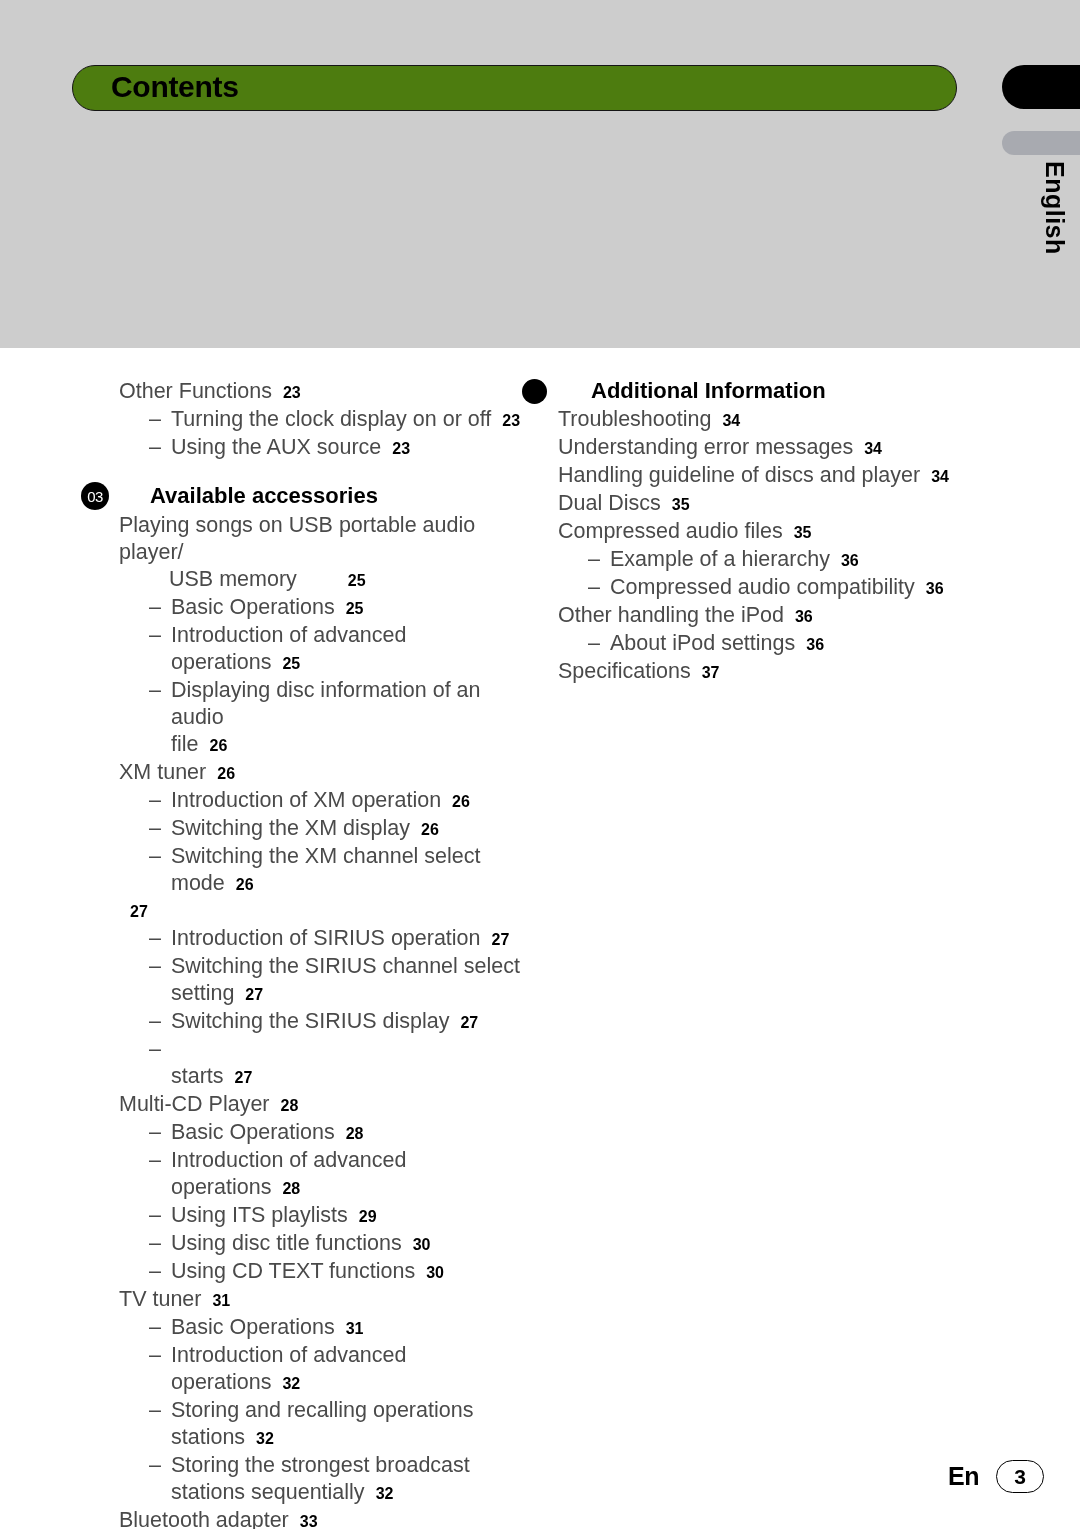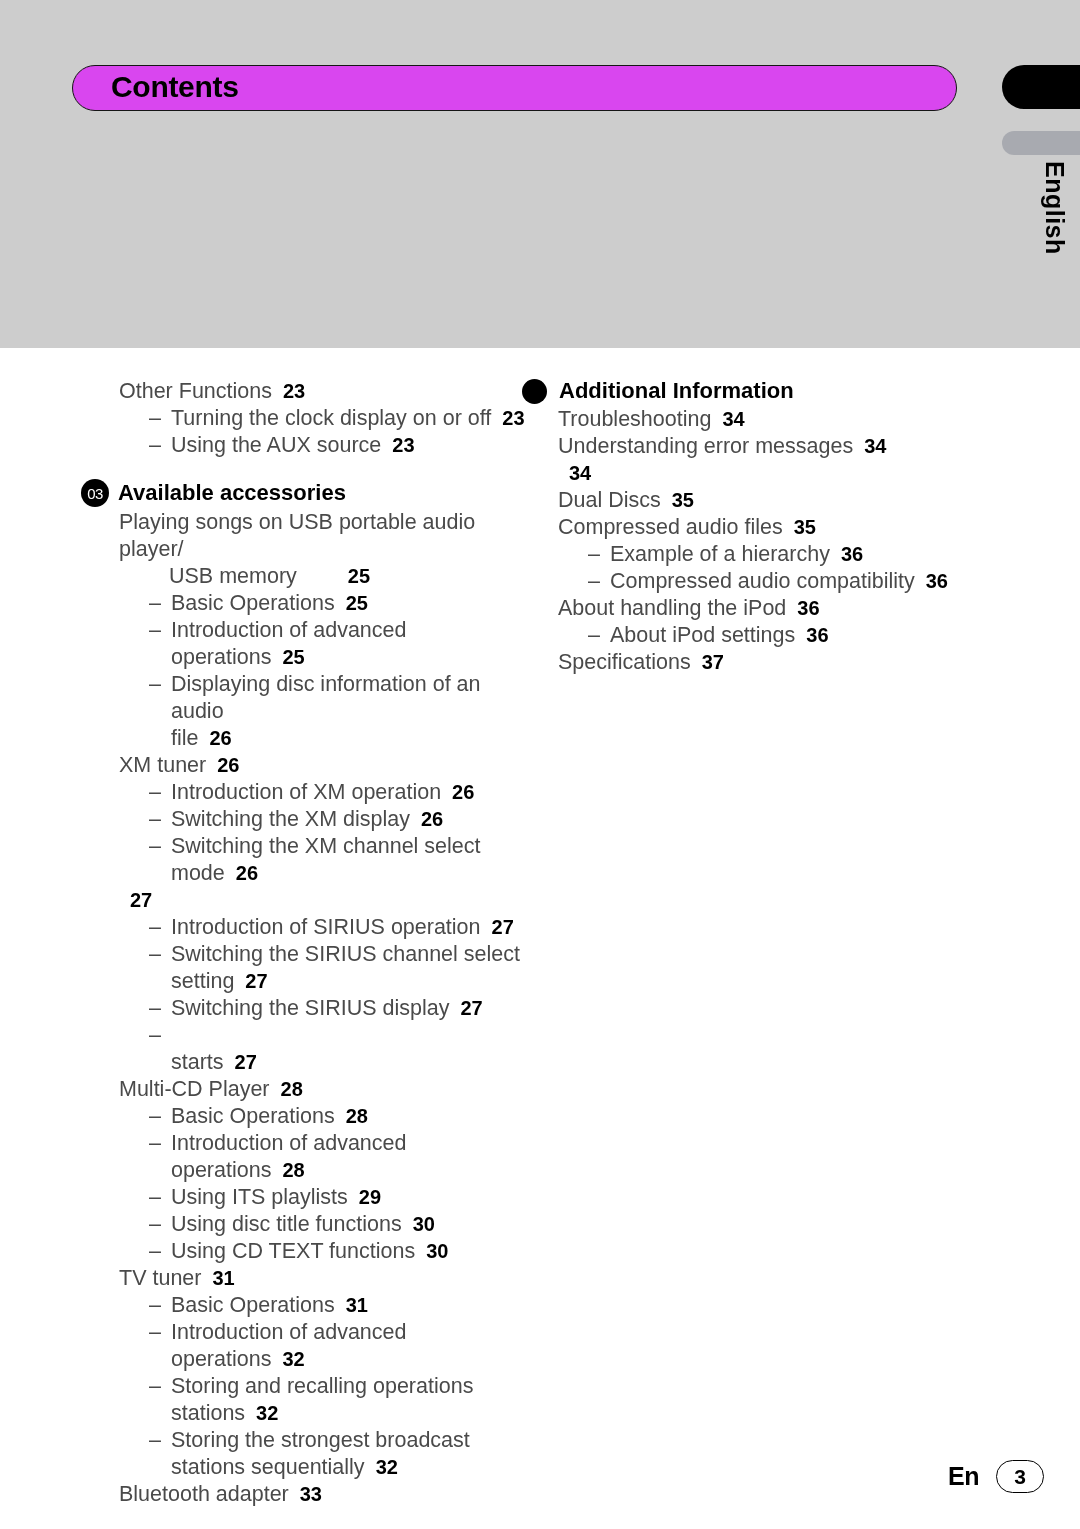--- a/index.html
+++ b/index.html
@@ -25,21 +25,21 @@
     background: #cdcdcd;
   }
 
   
   #contents-header {
     position: absolute;
     left: 72px;
     top: 65px;
     width: 885px;
     height: 46px;
-    background: #d946ef;
+    background: #4d7c0f;
     border: 1.5px solid #151515;
     border-radius: 23px;
     box-sizing: border-box;
   }
   #contents-title {
     position: absolute;
     left: 38px;
     top: 50%;
     transform: translateY(-52%);
     font-size: 30px;
@@ -106,21 +106,21 @@
     margin: 0;
   }
   .entry .label {
     white-space: pre-wrap;
   }
   .entry .page {
     font-weight: bold;
     color: #000000;
     margin-left: 11px;
     white-space: nowrap;
-    font-size: 20px;
+    font-size: 16px;
     text-align: right;
   }
 
   
   .lvl0 { padding-left: 0px; }
   
   .lvl1 { padding-left: 30px; }
   .lvl1 .dash {
     width: 22px;
     flex: none;
@@ -131,20 +131,21 @@
   
   .cont1 { padding-left: 52px; }
 
   
   .section-head {
     display: flex;
     align-items: center;
     margin-top: 20px;
     margin-bottom: 2px;
     margin-left: -38px;
+    gap: 32px;
   }
   .section-head.first { margin-top: 0; }
   .badge-num {
     width: 28px;
     height: 28px;
     border-radius: 50%;
     background: #000000;
     color: #ffffff;
     font-size: 15px;
     font-weight: normal;
@@ -388,20 +389,21 @@
       </div>
       <div class="entry lvl0">
         <span class="label">Troubleshooting</span>
         <span class="page">34</span>
       </div>
       <div class="entry lvl0">
         <span class="label">Understanding error messages</span>
         <span class="page">34</span>
       </div>
       <div class="entry lvl0">
+        <span class="label">Handling guideline of discs and player</span>
         <span class="page">34</span>
       </div>
       <div class="entry lvl0">
         <span class="label">Dual Discs</span>
         <span class="page">35</span>
       </div>
       <div class="entry lvl0">
         <span class="label">Compressed audio files</span>
         <span class="page">35</span>
       </div>
@@ -409,21 +411,21 @@
         <span class="dash">–</span>
         <span class="label">Example of a hierarchy</span>
         <span class="page">36</span>
       </div>
       <div class="entry lvl1">
         <span class="dash">–</span>
         <span class="label">Compressed audio compatibility</span>
         <span class="page">36</span>
       </div>
       <div class="entry lvl0">
-        <span class="label">About handling the iPod</span>
+        <span class="label">Other handling the iPod</span>
         <span class="page">36</span>
       </div>
       <div class="entry lvl1">
         <span class="dash">–</span>
         <span class="label">About iPod settings</span>
         <span class="page">36</span>
       </div>
       <div class="entry lvl0">
         <span class="label">Specifications</span>
         <span class="page">37</span>

